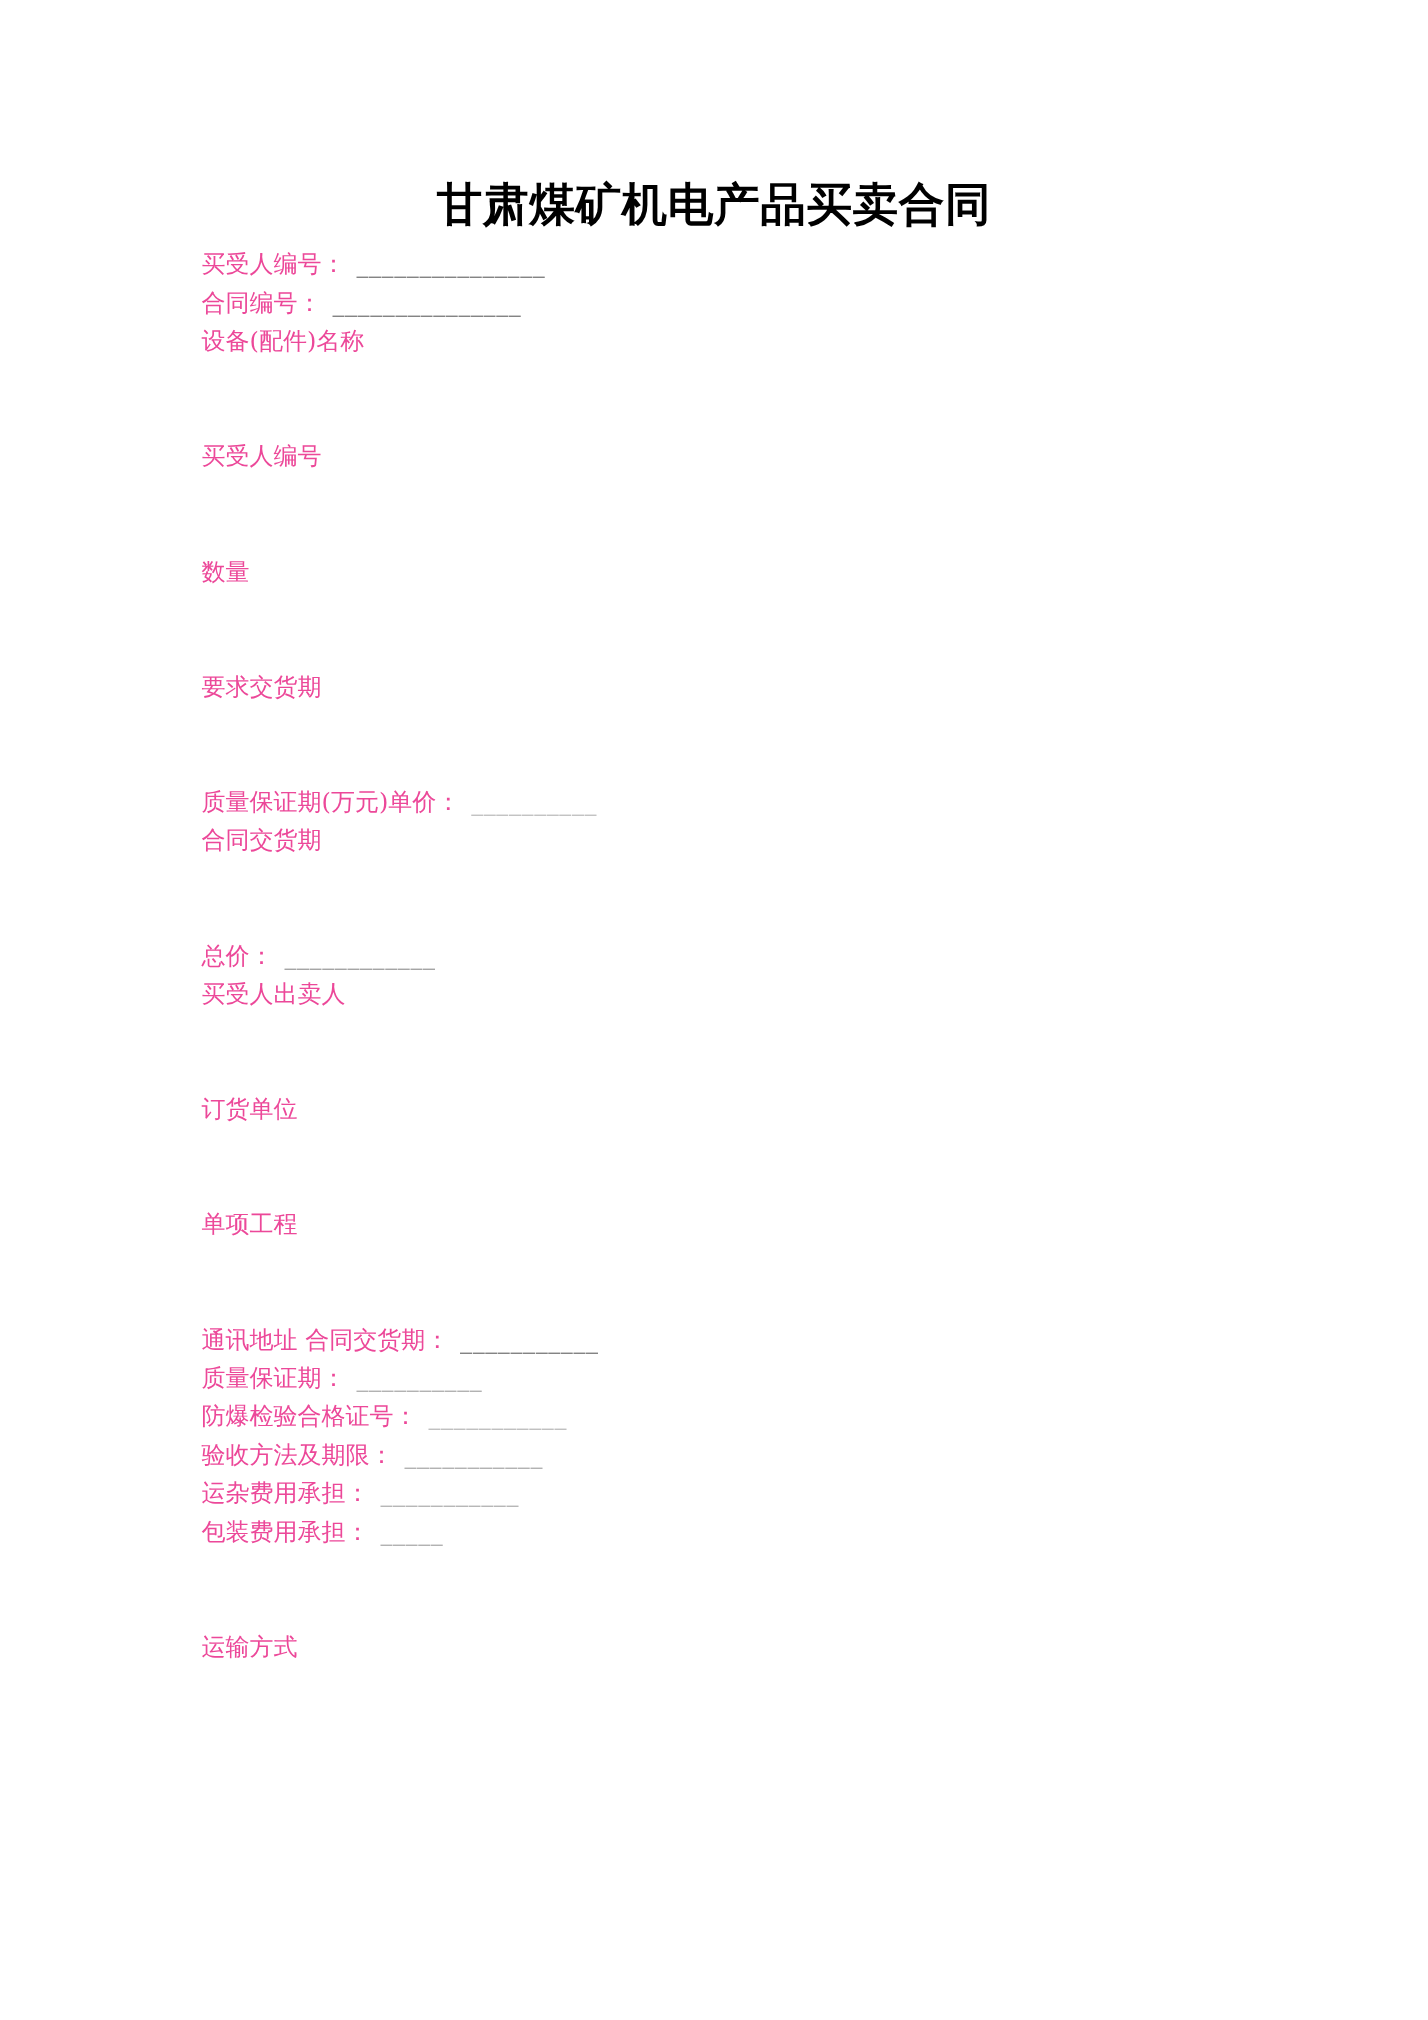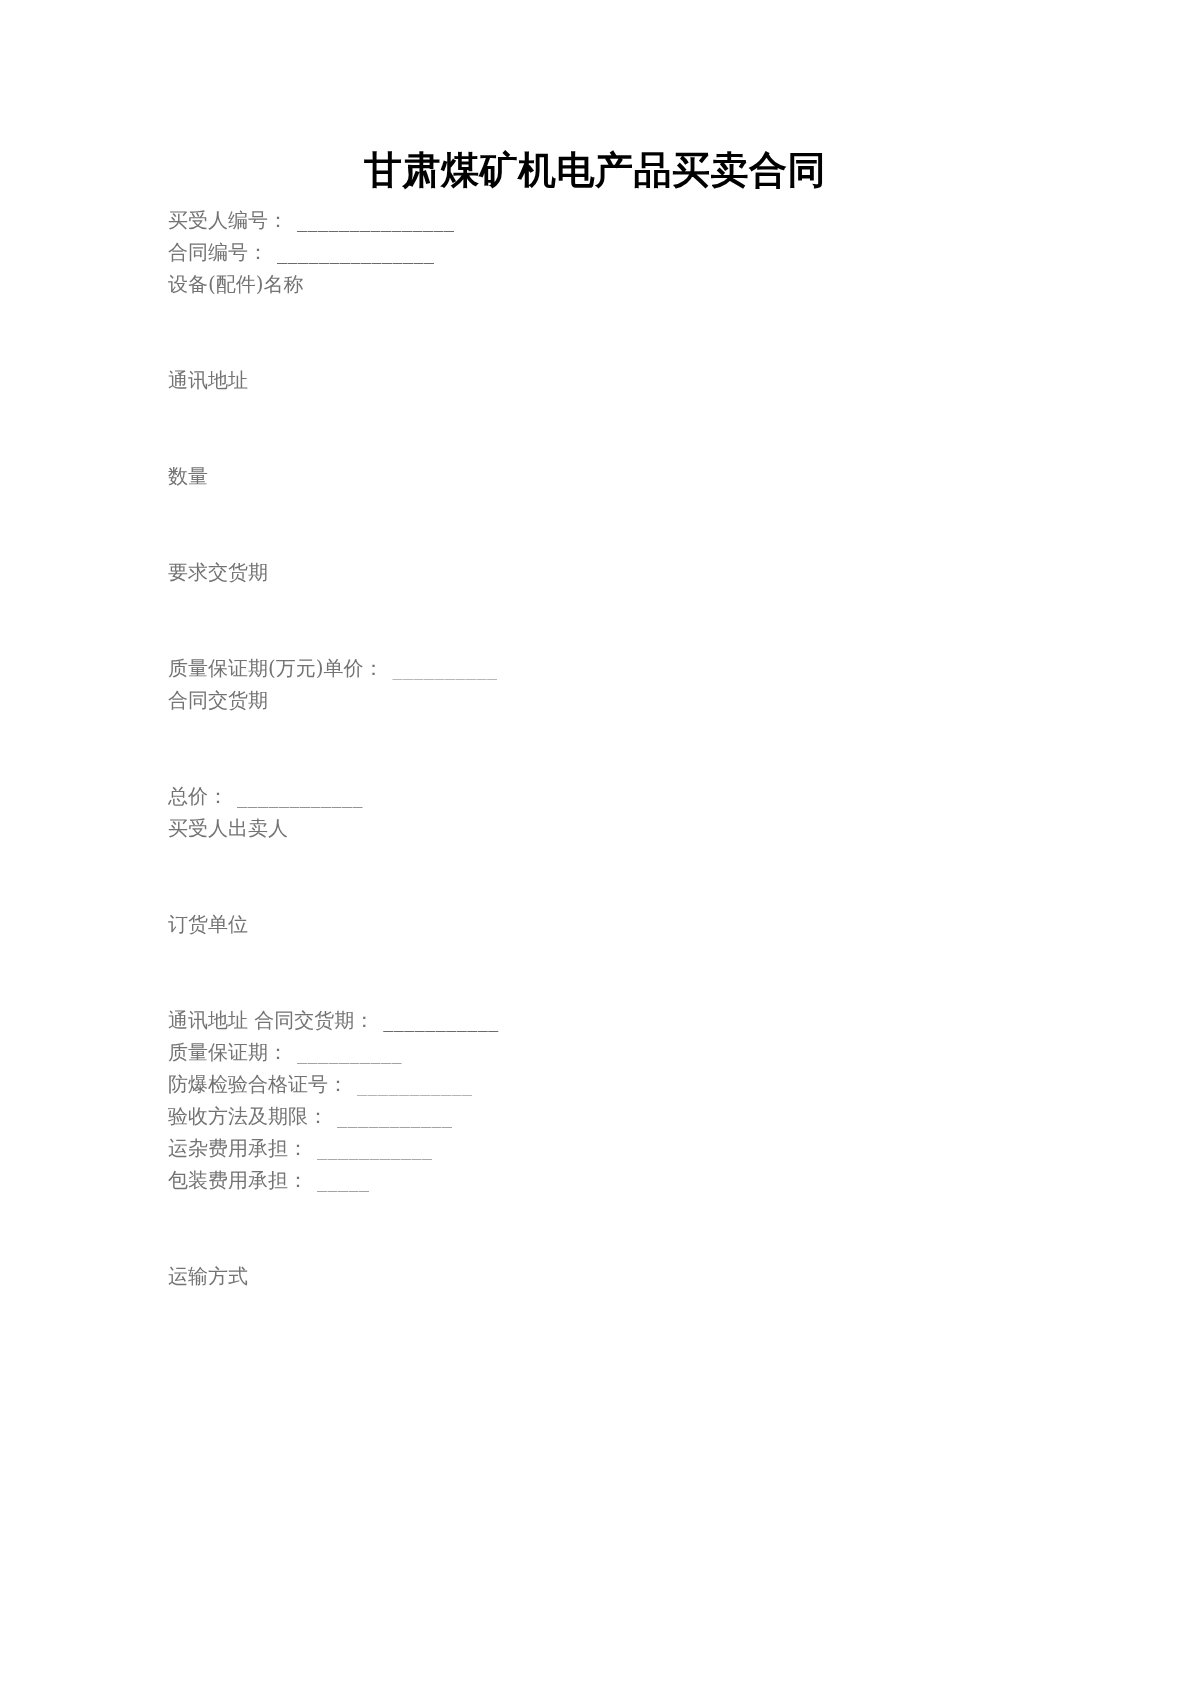--- a/index.html
+++ b/index.html
@@ -36,45 +36,46 @@
     font-size: 20px;
   }
   .line {
     line-height: 32px;
     white-space: nowrap;
   }
   .line.gap2 {
     margin-top: 64px; 
   }
   .label {
-    color: #737373;
+    color: #ec4899;
   }
   .blank {
     margin-left: 9px;
     letter-spacing: 0.5px;
   }
 </style>
 </head>
 <body>
 
 <div class="page">
   <div class="content">
     <h1 class="doc-title">甘肃煤矿机电产品买卖合同</h1>
     <div class="lines" id="lines">
         <div class="line"><span class="label">买受人编号：</span><span class="blank" style="color: rgb(71, 71, 71);">_______________</span></div>
         <div class="line"><span class="label">合同编号：</span><span class="blank" style="color: rgb(71, 71, 71);">_______________</span></div>
         <div class="line"><span class="label">设备(配件)名称</span></div>
-        <div class="line gap2"><span class="label">通讯地址</span></div>
+        <div class="line gap2"><span class="label">买受人编号</span></div>
         <div class="line gap2"><span class="label">数量</span></div>
         <div class="line gap2"><span class="label">要求交货期</span></div>
         <div class="line gap2"><span class="label">质量保证期(万元)单价：</span><span class="blank" style="color: rgb(168, 168, 168);">__________</span></div>
         <div class="line"><span class="label">合同交货期</span></div>
         <div class="line gap2"><span class="label">总价：</span><span class="blank" style="color: rgb(122, 122, 122);">____________</span></div>
         <div class="line"><span class="label">买受人出卖人</span></div>
         <div class="line gap2"><span class="label">订货单位</span></div>
+        <div class="line gap2"><span class="label">单项工程</span></div>
         <div class="line gap2"><span class="label">通讯地址 合同交货期：</span><span class="blank" style="color: rgb(71, 71, 71);">___________</span></div>
         <div class="line"><span class="label">质量保证期：</span><span class="blank" style="color: rgb(142, 142, 142);">__________</span></div>
         <div class="line"><span class="label">防爆检验合格证号：</span><span class="blank" style="color: rgb(163, 163, 163);">___________</span></div>
         <div class="line"><span class="label">验收方法及期限：</span><span class="blank" style="color: rgb(142, 142, 142);">___________</span></div>
         <div class="line"><span class="label">运杂费用承担：</span><span class="blank" style="color: rgb(150, 150, 150);">___________</span></div>
         <div class="line"><span class="label">包装费用承担：</span><span class="blank" style="color: rgb(142, 142, 142);">_____</span></div>
         <div class="line gap2"><span class="label">运输方式</span></div>
       </div>
   </div>
 </div>

